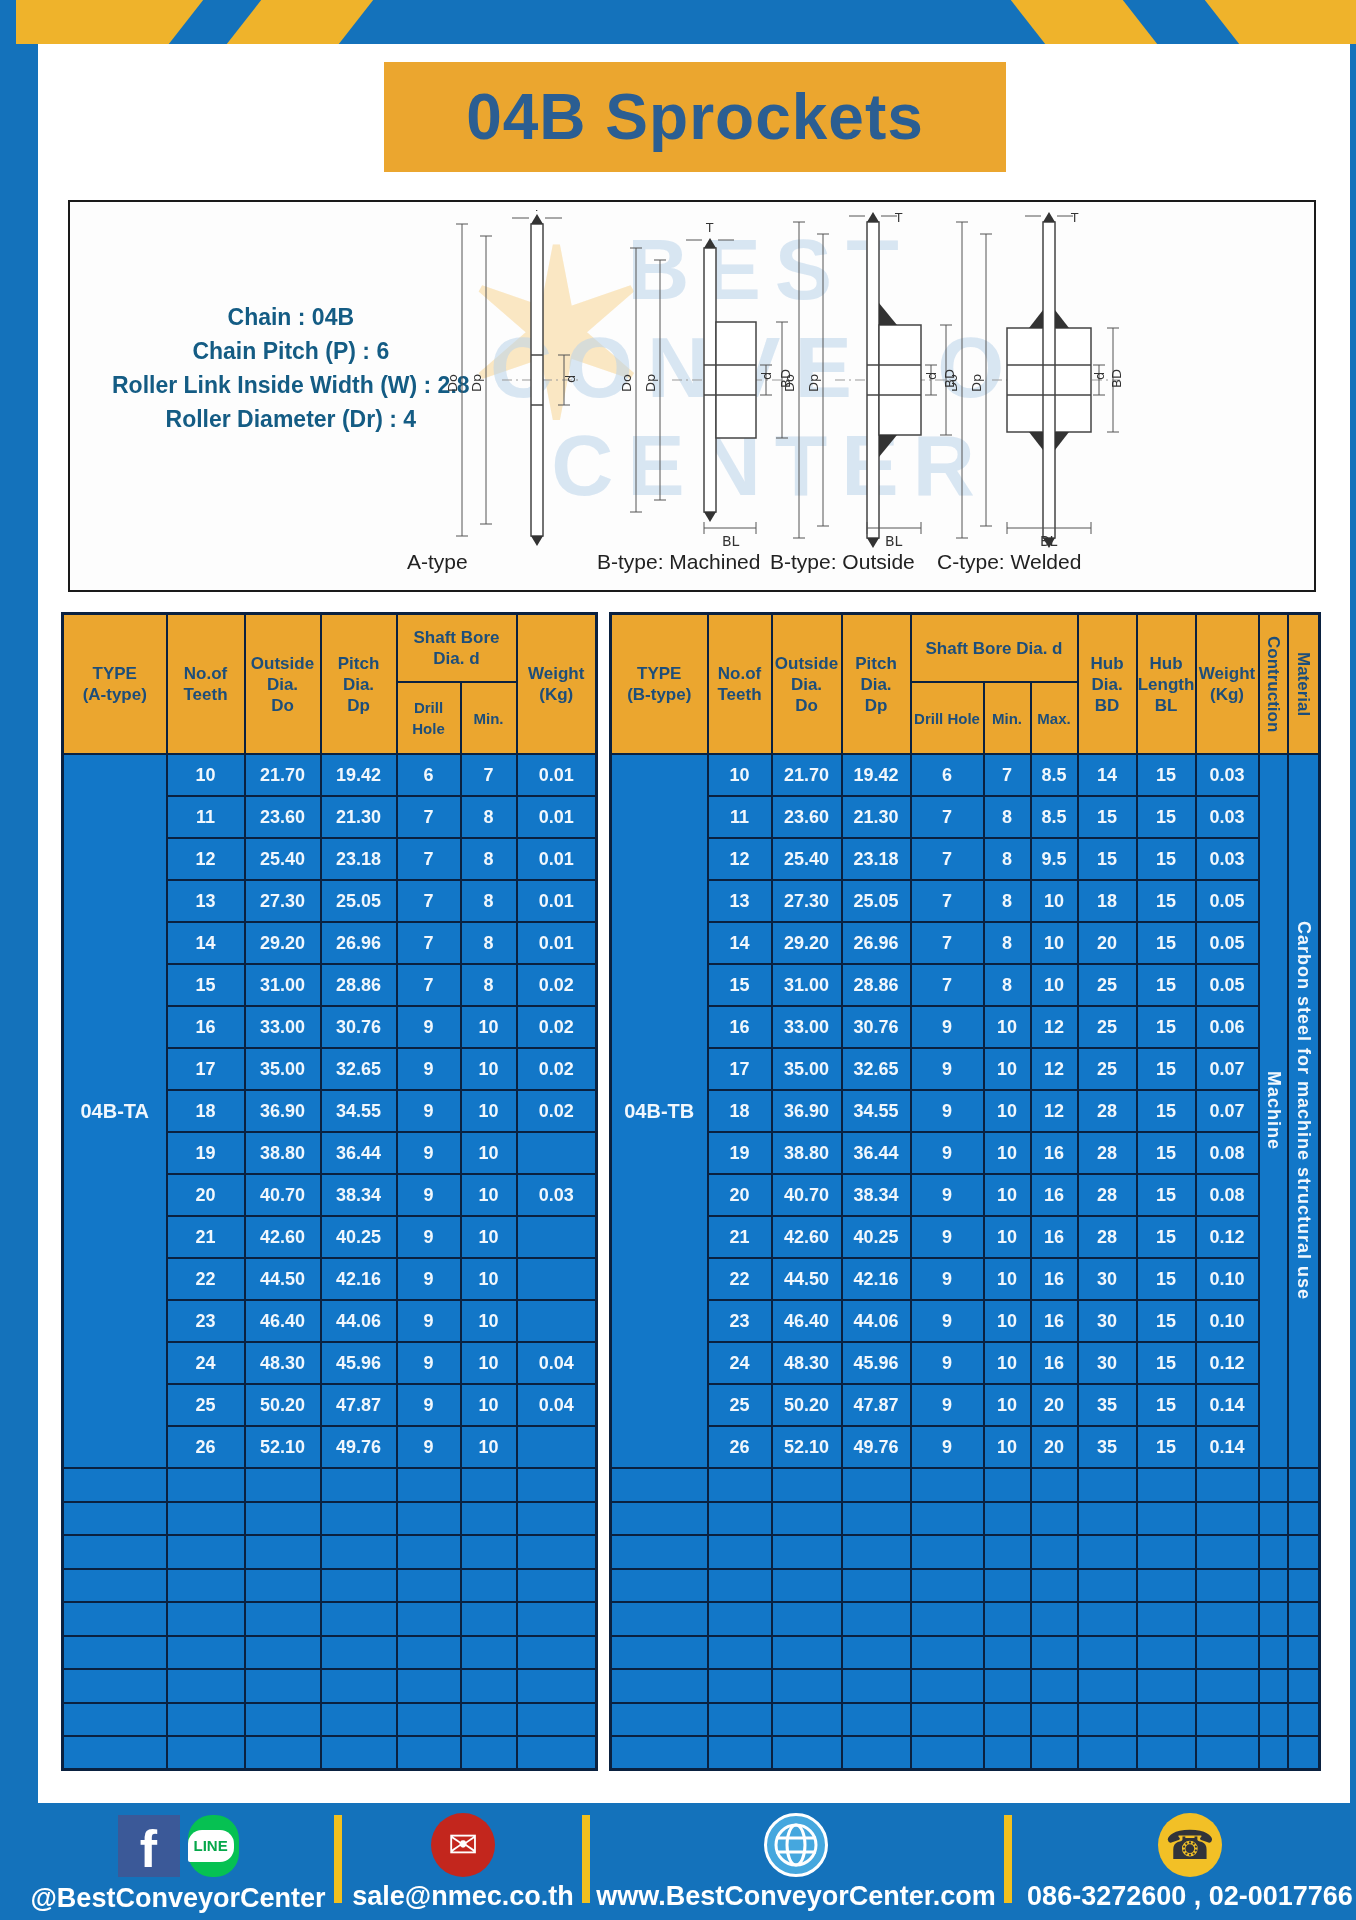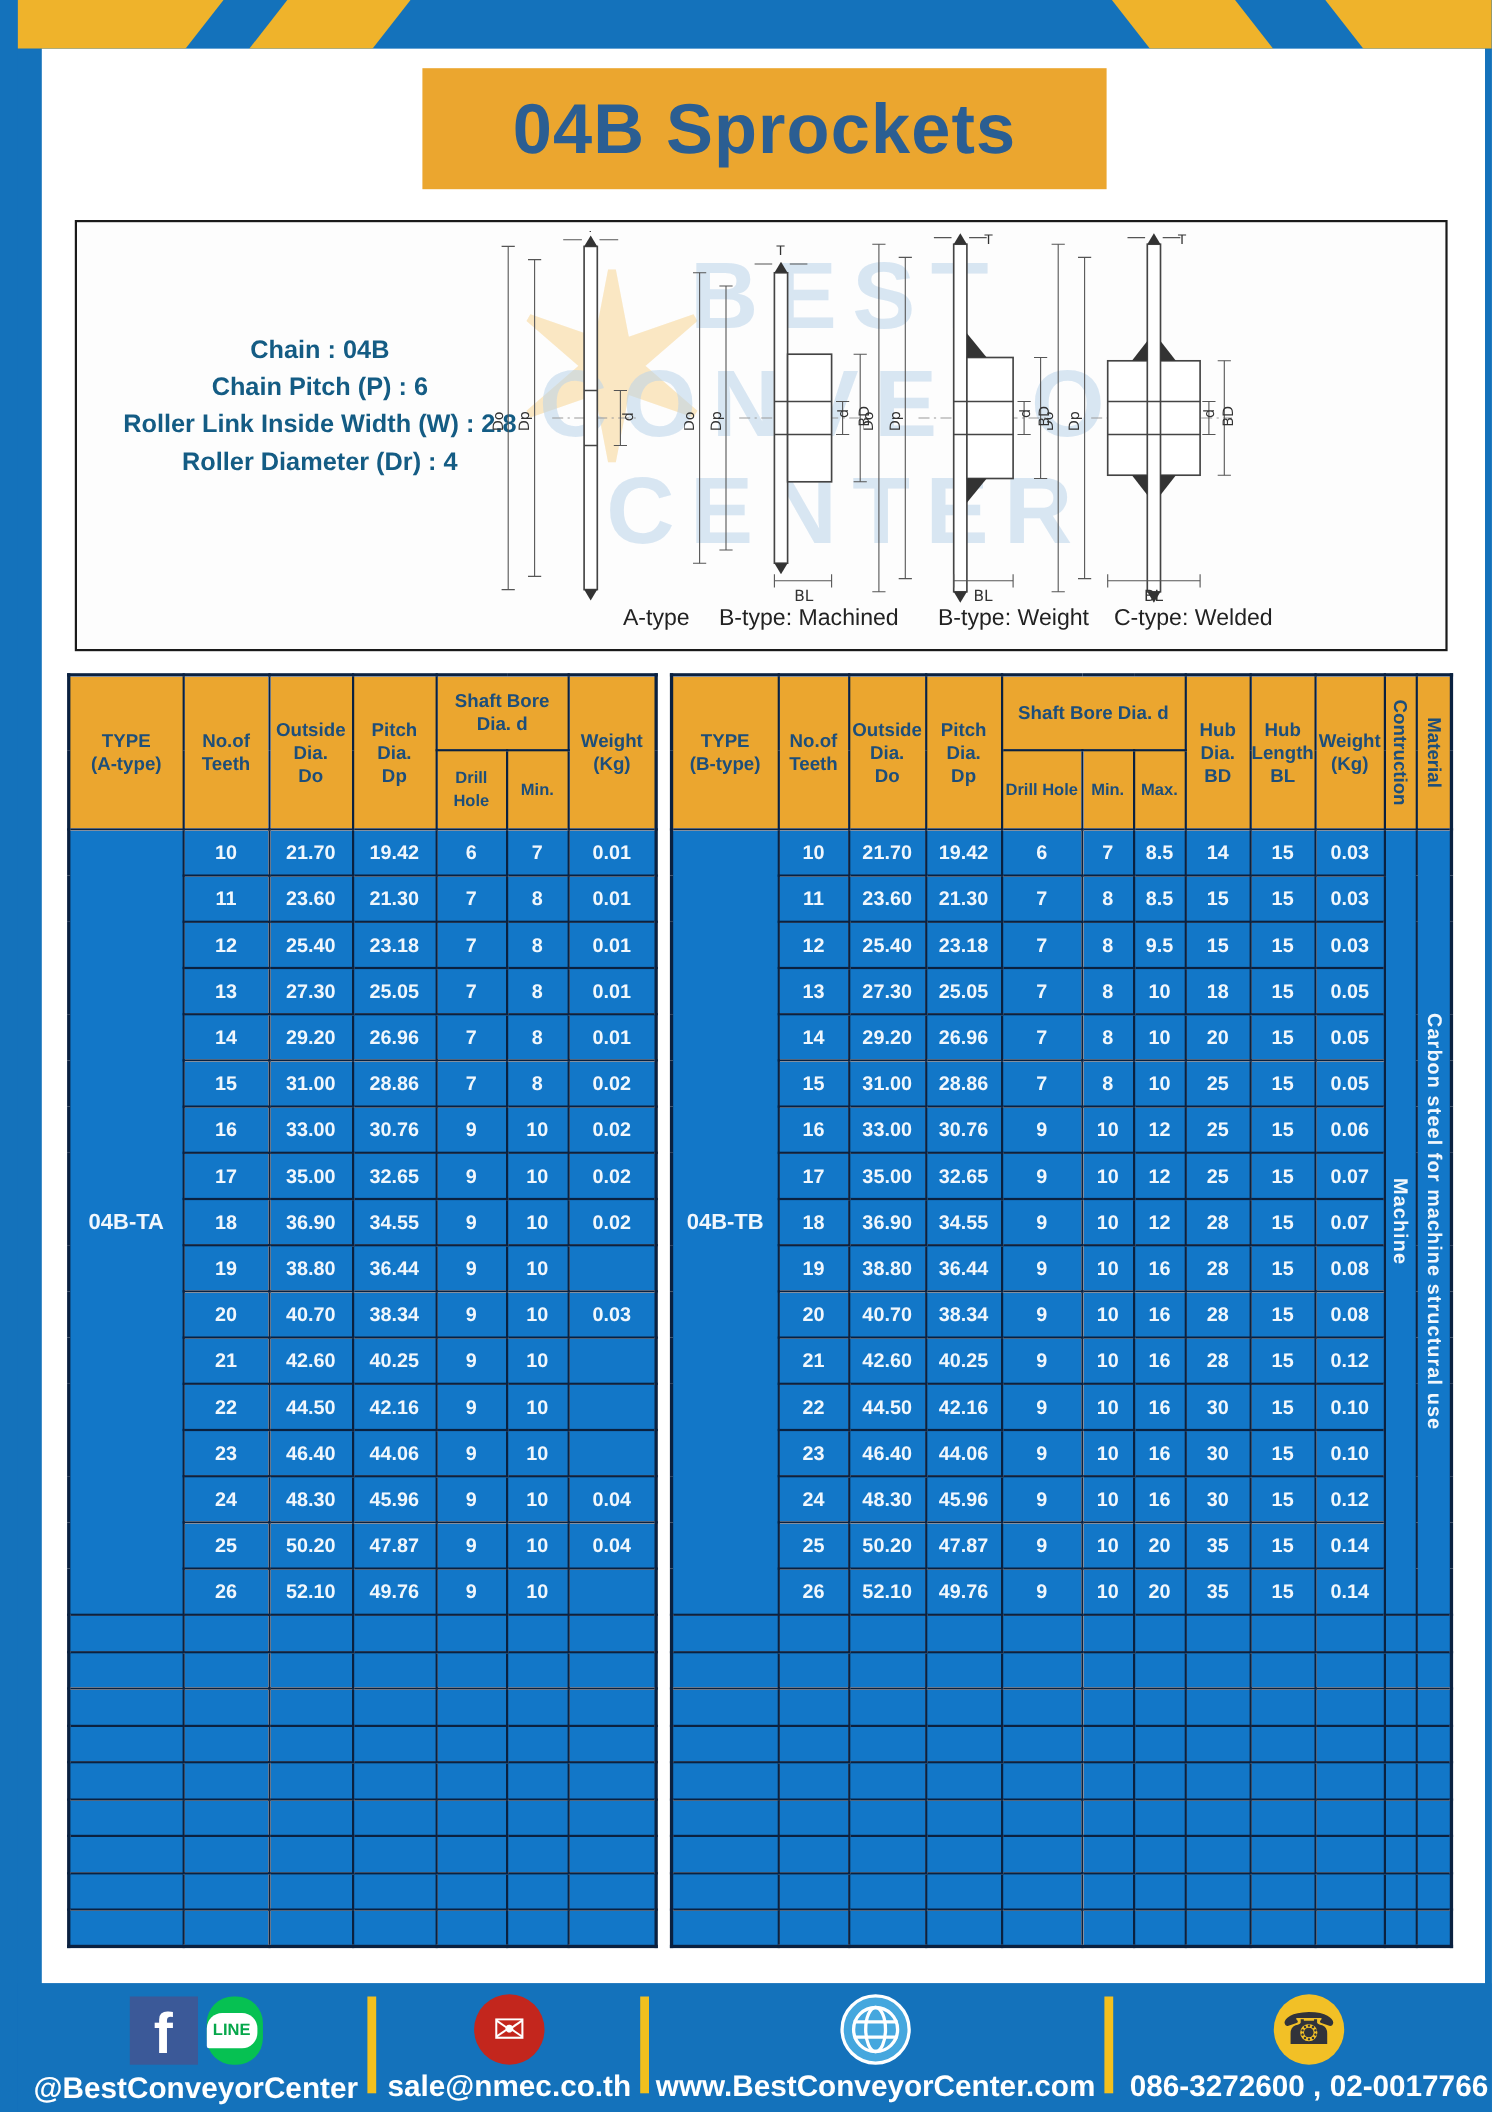--- a/index.html
+++ b/index.html
@@ -21,21 +21,21 @@
   
   .draw-box{position:absolute;left:52px;top:200px;width:1248px;height:392px;background:#fdfdfd;
             border:2px solid #1a1a1a;box-sizing:border-box;overflow:hidden;}
   .specs{position:absolute;left:42px;top:98px;color:#145C84;font-size:23px;font-weight:bold;line-height:34px;text-align:center;}
   .watermark{position:absolute;left:420px;top:18px;width:560px;text-align:center;
              color:rgba(186,212,234,0.55);font-weight:bold;font-size:86px;line-height:98px;
              letter-spacing:14px;pointer-events:none;}
   .wm-star{position:absolute;left:390px;top:20px;font-size:230px;color:rgba(246,205,125,0.45);
            font-weight:bold;pointer-events:none;line-height:230px;}
   .drawing{position:absolute;top:8px;}
-  .caption{position:absolute;top:348px;width:220px;text-align:right;font-size:21px;color:#222;}
+  .caption{position:absolute;top:348px;width:220px;text-align:left;font-size:21px;color:#222;}
   .drawing svg text{font-family:"DejaVu Sans",sans-serif;font-size:13px;fill:#333;}
   
   table.spec{position:absolute;border-collapse:collapse;table-layout:fixed;top:612px;}
   table.spec th,table.spec td{border:2px solid #0A2140;text-align:center;vertical-align:middle;
       padding:0;overflow:hidden;}
   table.spec{border:3px solid #0A2140;}
   table.spec th{background:#EBA62F;color:#1D4E7A;font-weight:bold;font-size:17px;line-height:21px;}
   table.spec th .hl{display:block;}
   table.spec th.sub{font-size:15px;height:70px;}
   table.spec tr.h1 th{height:66px;}
@@ -191,21 +191,21 @@
         <text transform="rotate(-90 169 178)" x="169" y="178">BD</text>
         <line x1="82" y1="318" x2="136" y2="318" stroke="#555" stroke-width="1"></line>
         <line x1="82" y1="312" x2="82" y2="324" stroke="#555" stroke-width="1"></line>
         <line x1="136" y1="312" x2="136" y2="324" stroke="#555" stroke-width="1"></line>
         <text x="100" y="336" style="font-size:14px">BL</text>
         <line x1="64" y1="6" x2="80" y2="6" stroke="#555" stroke-width="1"></line>
         <line x1="96" y1="6" x2="112" y2="6" stroke="#555" stroke-width="1"></line>
         <text x="110" y="12" style="font-size:12px">T</text>
       </svg>
     </div>
-    <div class="caption" style="left:700px;">B-type: Weight</div>
+    <div class="caption" style="left:700px;">B-type: Outside</div>
 
     <div class="drawing" style="left:882px;">
       <svg width="170" height="340" viewBox="0 0 170 340">
         <line x1="40" y1="170" x2="168" y2="170" stroke="#999" stroke-width="1" stroke-dasharray="10 4 2 4"></line>
         <line x1="10" y1="12" x2="10" y2="328" stroke="#555" stroke-width="1"></line>
         <line x1="4" y1="12" x2="16" y2="12" stroke="#555" stroke-width="1"></line>
         <line x1="4" y1="328" x2="16" y2="328" stroke="#555" stroke-width="1"></line>
         <text transform="rotate(-90 5 182)" x="5" y="182">Do</text>
         <line x1="34" y1="24" x2="34" y2="316" stroke="#555" stroke-width="1"></line>
         <line x1="28" y1="24" x2="40" y2="24" stroke="#555" stroke-width="1"></line>

